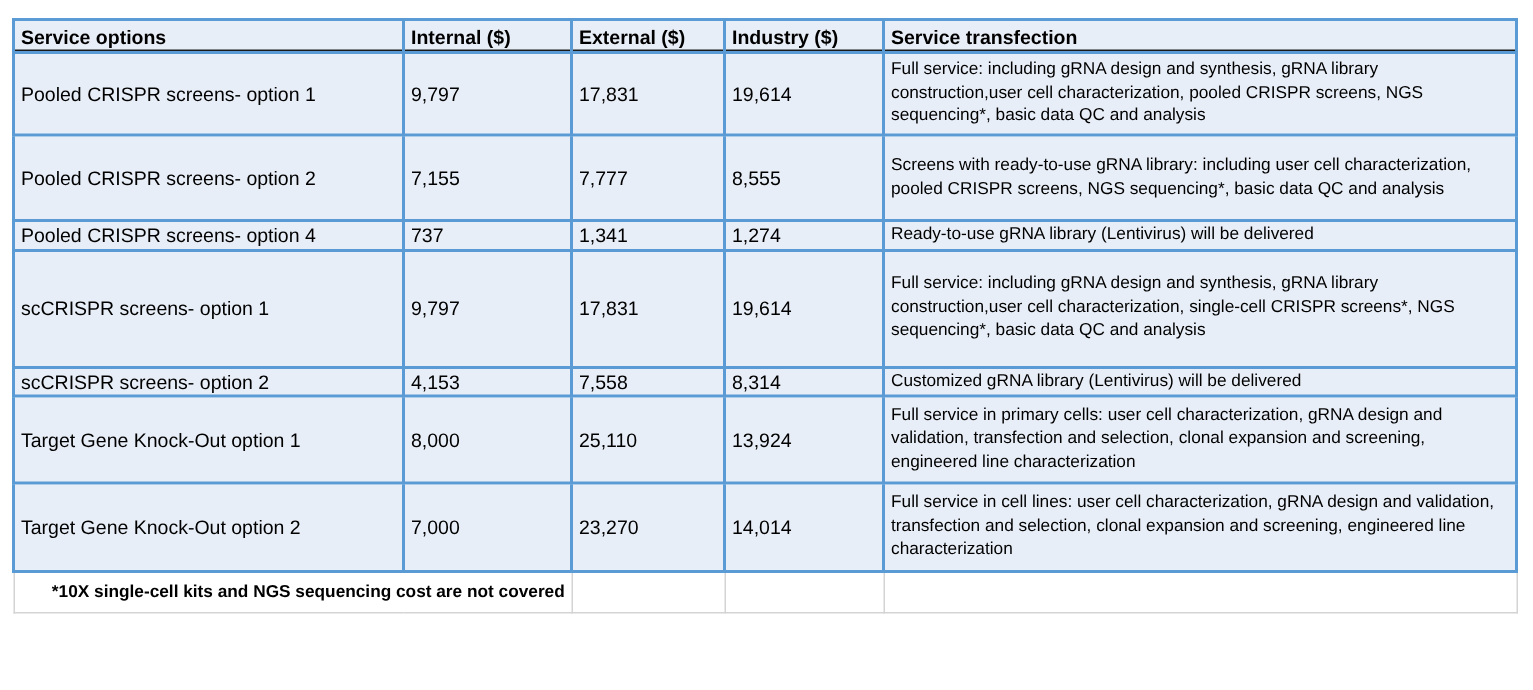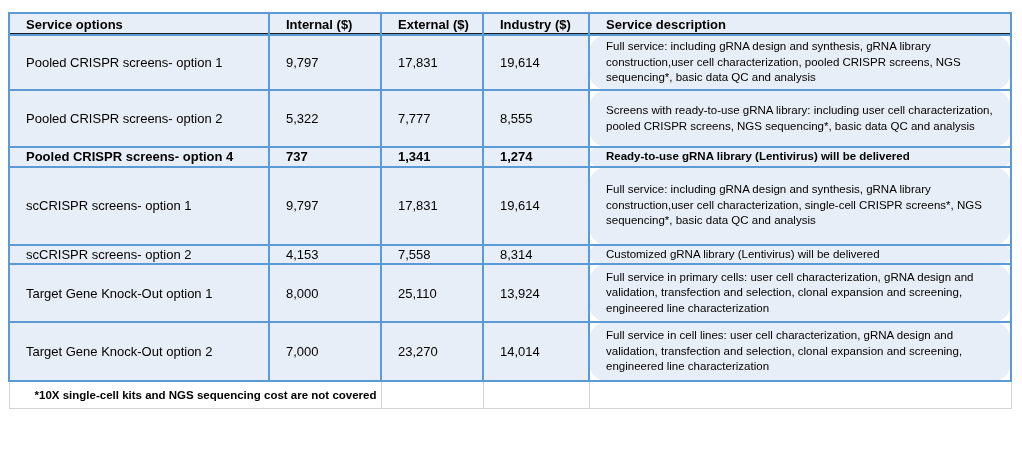--- a/index.html
+++ b/index.html
@@ -26,42 +26,41 @@
     table-layout: fixed;
   }
   
   table.pricing th,
   table.pricing td.main {
     border: 2px solid #5b9bd5;
     background: #e8eef7;
     color: #000;
     text-align: left;
     vertical-align: middle;
-    padding: 1px 16px;
+    padding: 1px 4px;
     overflow: hidden;
   }
   table.pricing th {
     font-size: 13px;
     font-weight: bold;
     height: 18px;
     white-space: nowrap;
     
     box-shadow: inset 0 -1px 0 #1a1a1a;
   }
   td.main { font-size: 13px; }
   td.desc {
     font-size: 11.5px;
     line-height: 1.35;
-    border-radius: 18px;
   }
   
   tr.h55 { height: 55px; }
   tr.h57 { height: 57px; margin-left: 36px; }
   tr.h38 { height: 38px; }
-  tr.h17 { height: 17px; font-weight: bold; }
+  tr.h17 { height: 17px; }
   tr.h78 { height: 78px; }
   tr.h19 { height: 19px; }
   tr.h58 { height: 58px; }
   tr.h59 { height: 59px; }
   
   tr.footnote-row { height: 27px; text-align: right; }
   tr.footnote-row td {
     border: 1px solid #d4d4d4;
     background: #ffffff;
     vertical-align: middle;
@@ -85,34 +84,34 @@
       <col style="width:102px">
       <col style="width:106px">
       <col style="width:422px">
     </colgroup>
     <tbody>
       <tr>
         <th>Service options</th>
         <th>Internal ($)</th>
         <th>External ($)</th>
         <th>Industry ($)</th>
-        <th>Service description</th>
+        <th>Service transfection</th>
       </tr>
 
       <tr class="h55">
         <td class="main">Pooled CRISPR screens- option 1</td>
         <td class="main">9,797</td>
         <td class="main">17,831</td>
         <td class="main">19,614</td>
         <td class="main desc">Full service: including gRNA design and synthesis, gRNA library construction,user cell  characterization, pooled CRISPR screens, NGS sequencing*, basic data QC and analysis</td>
       </tr>
 
       <tr class="h57">
         <td class="main">Pooled CRISPR screens- option 2</td>
-        <td class="main">5,322</td>
+        <td class="main">7,155</td>
         <td class="main">7,777</td>
         <td class="main">8,555</td>
         <td class="main desc">Screens with ready-to-use gRNA library: including user cell characterization, pooled CRISPR screens, NGS sequencing*, basic data QC and analysis</td>
       </tr>
 
 
       <tr class="h17">
         <td class="main">Pooled CRISPR screens- option 4</td>
         <td class="main">737</td>
         <td class="main">1,341</td>

